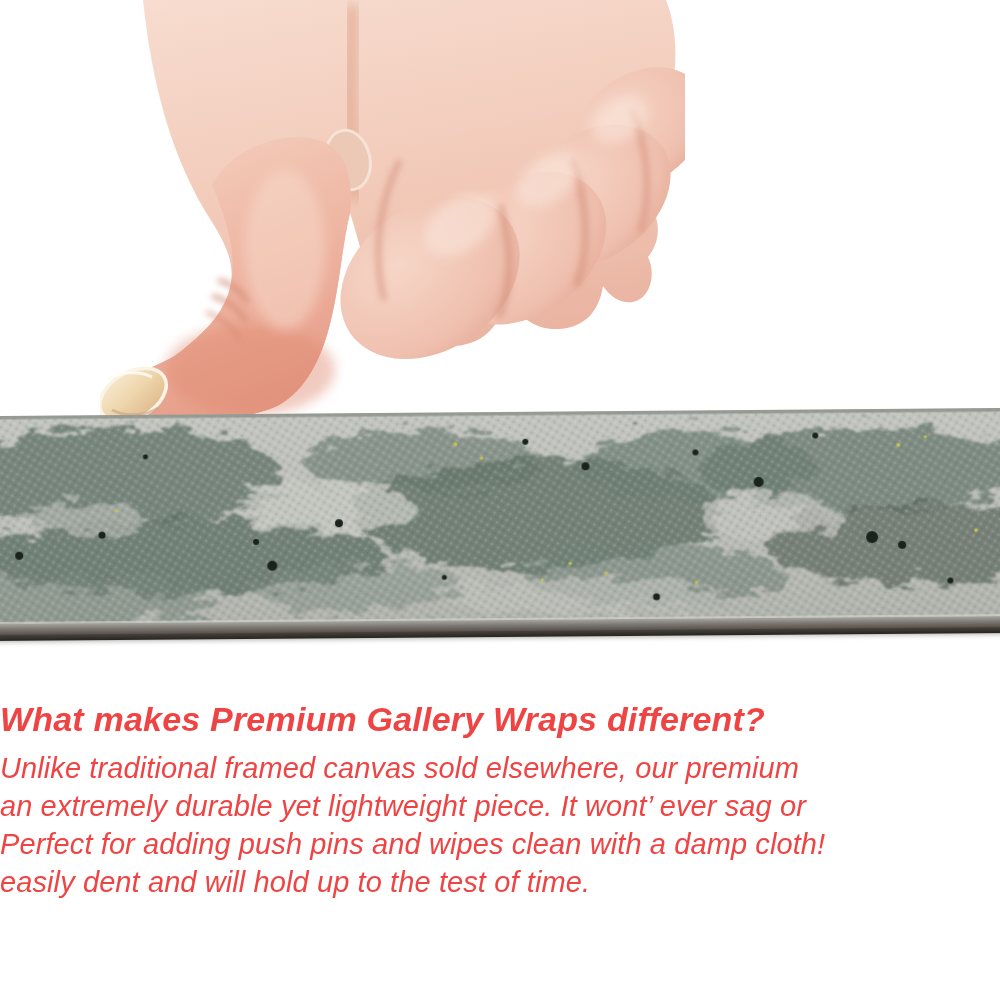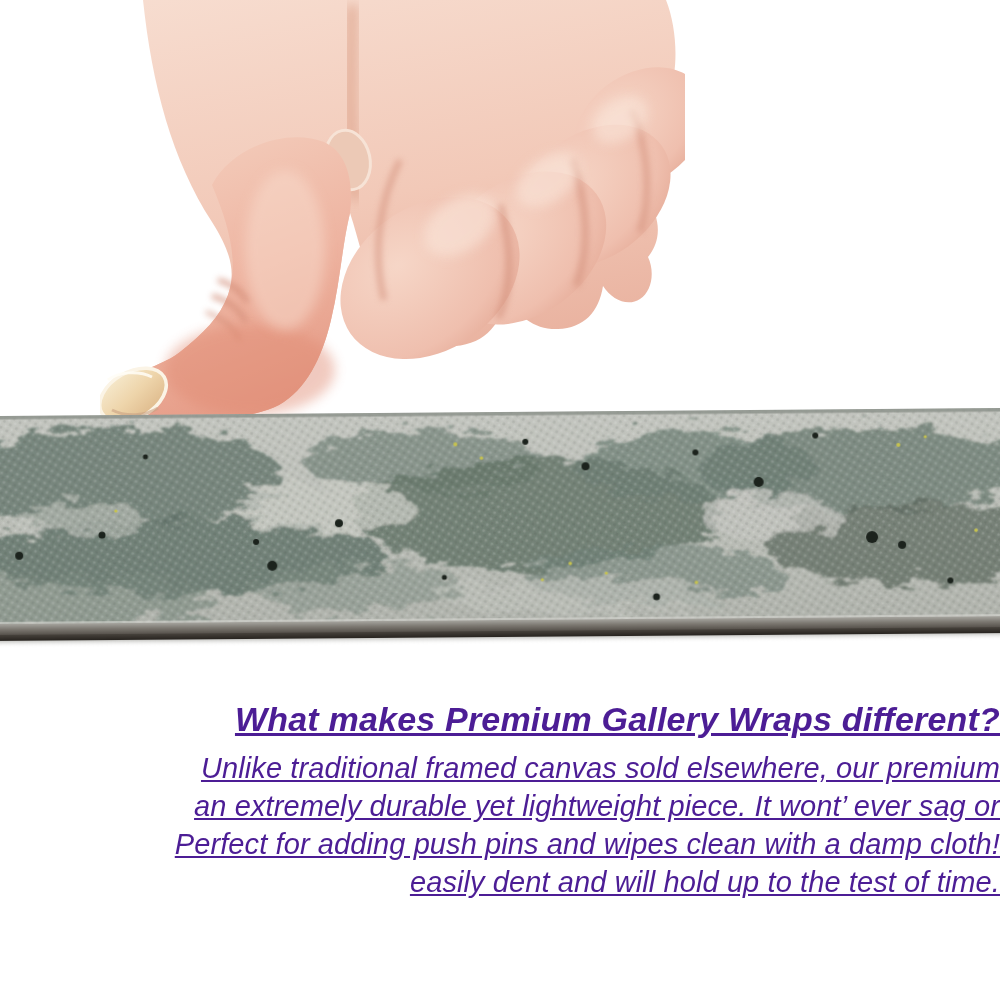--- a/index.html
+++ b/index.html
@@ -19,30 +19,29 @@
   .strip-wrap{
     position:absolute;left:-6px;top:412px;width:1012px;height:232px;
     transform:rotate(-0.45deg);
     transform-origin:50% 50%;
   }
   .strip-svg{display:block;width:100%;height:100%;}
 
   
   .caption{
     position:absolute;left:0;right:0;top:700px;
-    text-align:right;color:#4c1d95;
+    text-align:left;color:#ef4444;
     font-style:italic;
-    text-decoration:underline;
   }
   .caption-title{
     font-size:34px;font-weight:600;letter-spacing:0.2px;
     margin:0 0 10px 0;
   }
   .caption-line{
-    font-size:29px;font-weight:500;line-height:38px;letter-spacing:0.1px;padding-left:34px;
+    font-size:29px;font-weight:500;line-height:38px;letter-spacing:0.1px;
   }
 </style>
 </head>
 <body>
 
 <div class="stage" aria-label="Close-up photograph of a hand in a fist with the thumb pressing down on the exposed edge of a premium gallery wrap canvas panel">
 
   <div class="hand-wrap" aria-label="hand pressing thumb onto canvas edge">
     <svg width="585" height="425" viewBox="0 0 585 425" xmlns="http://www.w3.org/2000/svg">
       <defs>

